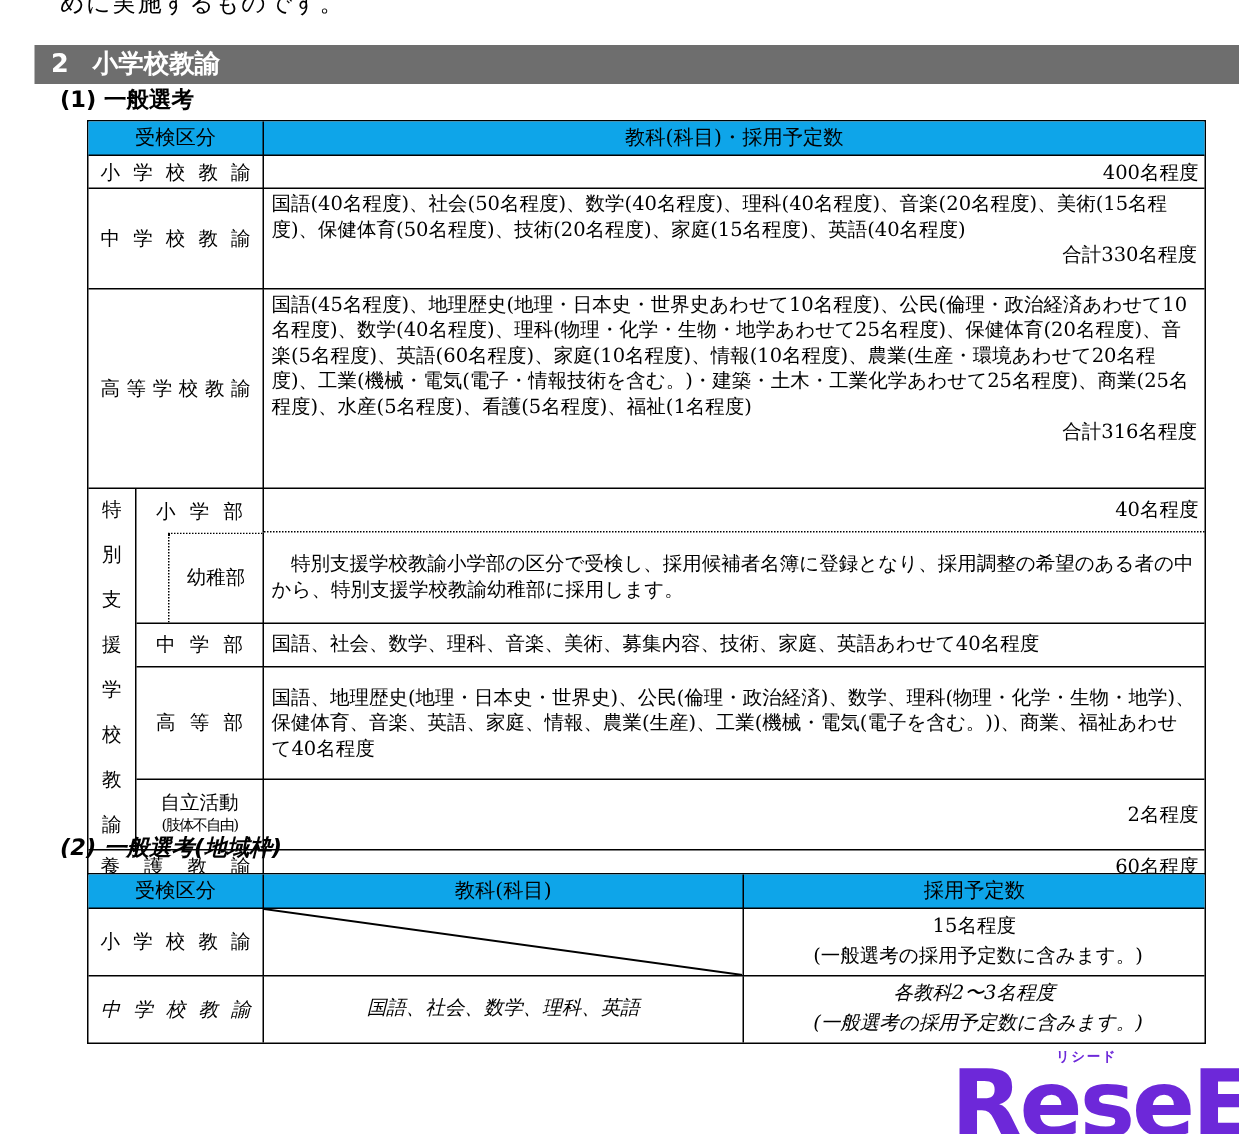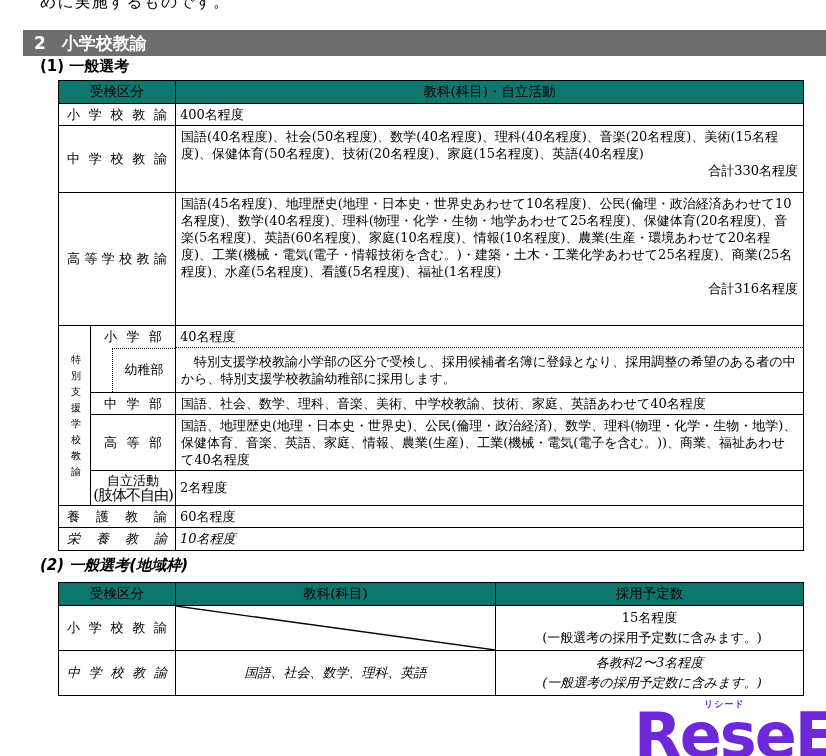--- a/index.html
+++ b/index.html
@@ -33,43 +33,43 @@
   #t2-wrap{top:582px;width:744px;}
 
   table{border-collapse:separate;border-spacing:0;width:100%;table-layout:fixed;font-size:13px;}
   td{
     border-right:1px solid #000;border-bottom:1px solid #000;
     padding:1px 4px;vertical-align:middle;overflow:hidden;box-sizing:border-box;
   }
   td.last{border-right:none;}
   tr.bottom td{border-bottom:none;font-style:italic;}
 
-  td.hdr{background:#0f766e;text-align:center;font-size:13.5px;}
+  td.hdr{background:#0ea5e9;text-align:center;font-size:13.5px;}
   td.label{text-align:justify;text-align-last:justify;padding:1px 8px;}
   td.dept-label{text-align:justify;text-align-last:justify;padding:1px 13px;}
-  td.center{text-align:left;}
+  td.center{text-align:right;}
   td.content{text-align:left;vertical-align:top;line-height:17px;padding:2px 5px;margin-top:11px;}
   td.content.mid{vertical-align:middle;}
   .total{text-align:right;line-height:17px;}
 
   td.vert{
-    padding:0 9px;text-align:right;vertical-align:middle;
-    line-height:16px;word-break:break-all;font-size:10px;
+    padding:0 9px;text-align:left;vertical-align:middle;
+    line-height:30px;word-break:break-all;font-size:13px;
   }
   td.no-bottom{border-bottom:none;}
   td.dotted-bottom{border-bottom:1px dotted #000;}
 
   td.yochi{position:relative;text-align:center;padding-left:26px;}
   .dotted-box{
     position:absolute;left:21px;top:0;right:0;bottom:0;
     border-top:1px dotted #000;border-left:1px dotted #000;pointer-events:none;
   }
 
   td.jiritsu{text-align:center;padding:1px 1px;line-height:15px;}
-  .jiritsu-small{font-size:15px;letter-spacing:-1px;}
+  .jiritsu-small{font-size:10px;letter-spacing:-1px;}
 
   td.diag{position:relative;padding:0;}
   td.diag svg{position:absolute;left:0;top:0;width:100%;height:100%;display:block;}
 
   td.val2{vertical-align:middle;line-height:20px;padding:2px 7px;text-align:center;}
   .note-line{text-indent:5px;}
 
   
   .watermark{position:absolute;left:634px;top:698px;width:192px;height:58px;color:#6d28d9;}
   .watermark .ruby{
@@ -98,21 +98,21 @@
 <div id="t1-wrap" class="tbl-wrap">
   <table>
     <colgroup>
         <col style="width:32px">
         <col style="width:85px">
         <col>
       </colgroup>
     <tbody>
         <tr style="height:23px">
       <td class="hdr" colspan="2">受検区分</td>
-      <td class="hdr last">教科(科目)・自立活動</td>
+      <td class="hdr last">教科(科目)・採用予定数</td>
     </tr>
     <tr style="height:22px">
       <td class="label" colspan="2">小学校教諭</td>
       <td class="center last">400名程度</td>
     </tr>
     <tr style="height:67px">
       <td class="label" colspan="2">中学校教諭</td>
       <td class="content last">
         <span>国語(40名程度)、社会(50名程度)、数学(40名程度)、理科(40名程度)、音楽(20名程度)、美術(15名程度)、保健体育(50名程度)、技術(20名程度)、家庭(15名程度)、英語(40名程度)</span>
         <div class="total">合計330名程度</div>
@@ -132,21 +132,21 @@
     </tr>
     <tr style="height:45px">
       <td class="yochi">
         <div class="dotted-box"></div>
         <span>幼稚部</span>
       </td>
       <td class="content mid last">　特別支援学校教諭小学部の区分で受検し、採用候補者名簿に登録となり、採用調整の希望のある者の中から、特別支援学校教諭幼稚部に採用します。</td>
     </tr>
     <tr style="height:22px">
       <td class="dept-label">中学部</td>
-      <td class="content mid last">国語、社会、数学、理科、音楽、美術、中学校教諭、技術、家庭、英語あわせて40名程度</td>
+      <td class="content mid last">国語、社会、数学、理科、音楽、美術、募集内容、技術、家庭、英語あわせて40名程度</td>
     </tr>
     <tr style="height:56px">
       <td class="dept-label">高等部</td>
       <td class="content mid last">国語、地理歴史(地理・日本史・世界史)、公民(倫理・政治経済)、数学、理科(物理・化学・生物・地学)、保健体育、音楽、英語、家庭、情報、農業(生産)、工業(機械・電気(電子を含む。))、商業、福祉あわせて40名程度</td>
     </tr>
     <tr style="height:35px">
       <td class="jiritsu">
         <div>自立活動</div>
         <div class="jiritsu-small">(肢体不自由)</div>
       </td>

